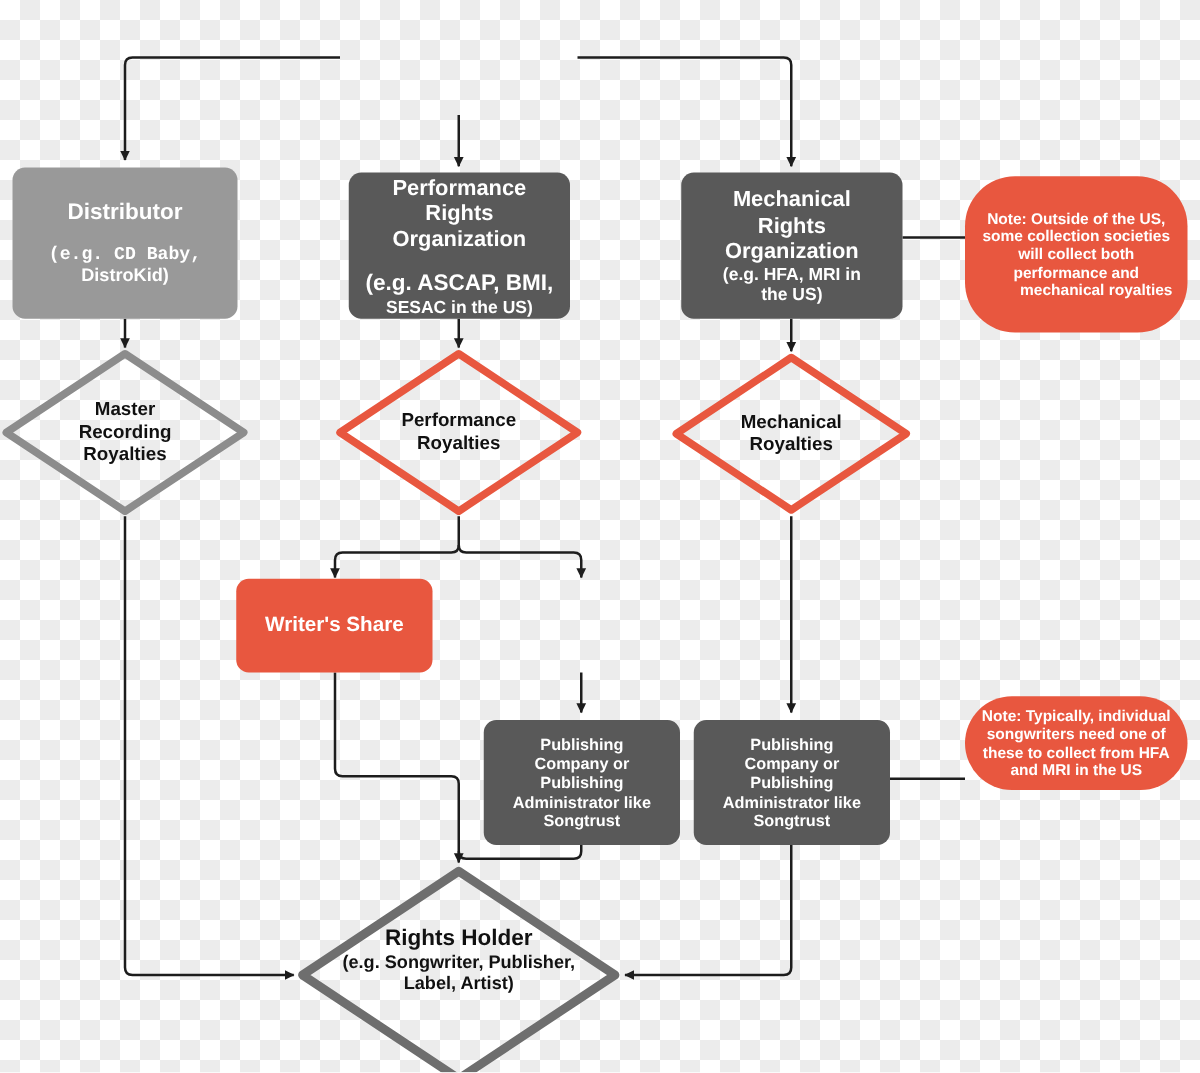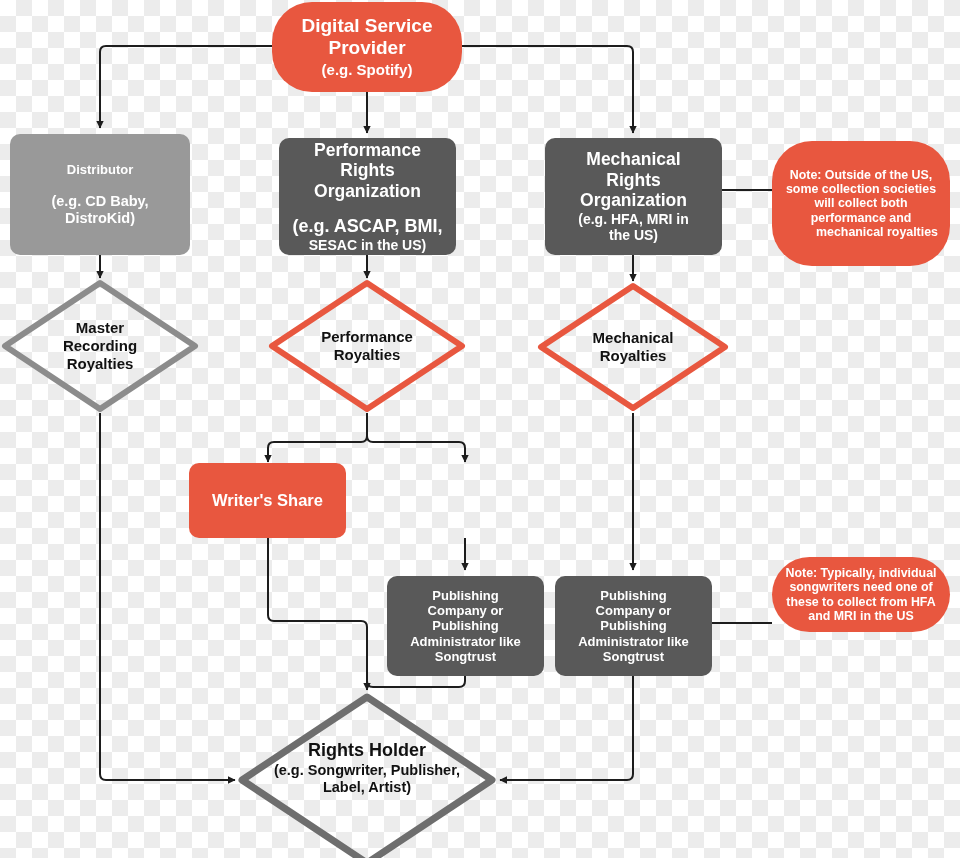--- a/index.html
+++ b/index.html
@@ -64,29 +64,24 @@
       <path d="M268,538 V615 Q268,621 274,621 H361 Q367,621 367,627 V690" marker-end="url(#ah)"></path>
 
       <path d="M465,676 V681 Q465,687 459,687 H373 Q367,687 367,681"></path>
 
       <path d="M100,413 V774 Q100,780 106,780 H235" marker-end="url(#ah)"></path>
 
       <path d="M633,676 V774 Q633,780 627,780 H500" marker-end="url(#ah)"></path>
     </g>
   </svg>
 
-  <div class="node pillnode" style="left:272px;top:2px;width:190px;height:90px;padding:4px 10px;">
-    <div class="t1" style="font-size:19px;">Digital Service</div>
-    <div class="t1" style="font-size:19px;">Provider</div>
-    <div class="t2" style="font-size:15px;margin-top:2px;">(e.g. Spotify)</div>
-  </div>
 
   <div class="node boxnode" style="left:10px;top:134px;width:180px;height:121px;background:#999999;padding:4px 8px;">
-    <div class="t1" style="font-size:13px;">Distributor</div>
-    <div class="t2" style="font-size:14.5px;margin-top:16px;">(e.g. CD Baby,</div>
+    <div class="t1" style="font-size:18px;">Distributor</div>
+    <div class="t2" style="font-size:14.5px;margin-top:16px;font-family:Liberation Mono, monospace;">(e.g. CD Baby,</div>
     <div class="t2" style="font-size:14.5px;">DistroKid)</div>
   </div>
 
   <div class="node boxnode" style="left:279px;top:138px;width:177px;height:117px;background:#595959;padding:2px 8px;">
     <div class="t1" style="font-size:17.5px;">Performance</div>
     <div class="t1" style="font-size:17.5px;">Rights</div>
     <div class="t1" style="font-size:17.5px;">Organization</div>
     <div class="t2" style="font-size:18px;margin-top:15px;text-align:right;">(e.g. ASCAP, BMI,</div>
     <div class="t2" style="font-size:14px;">SESAC in the US)</div>
   </div>

